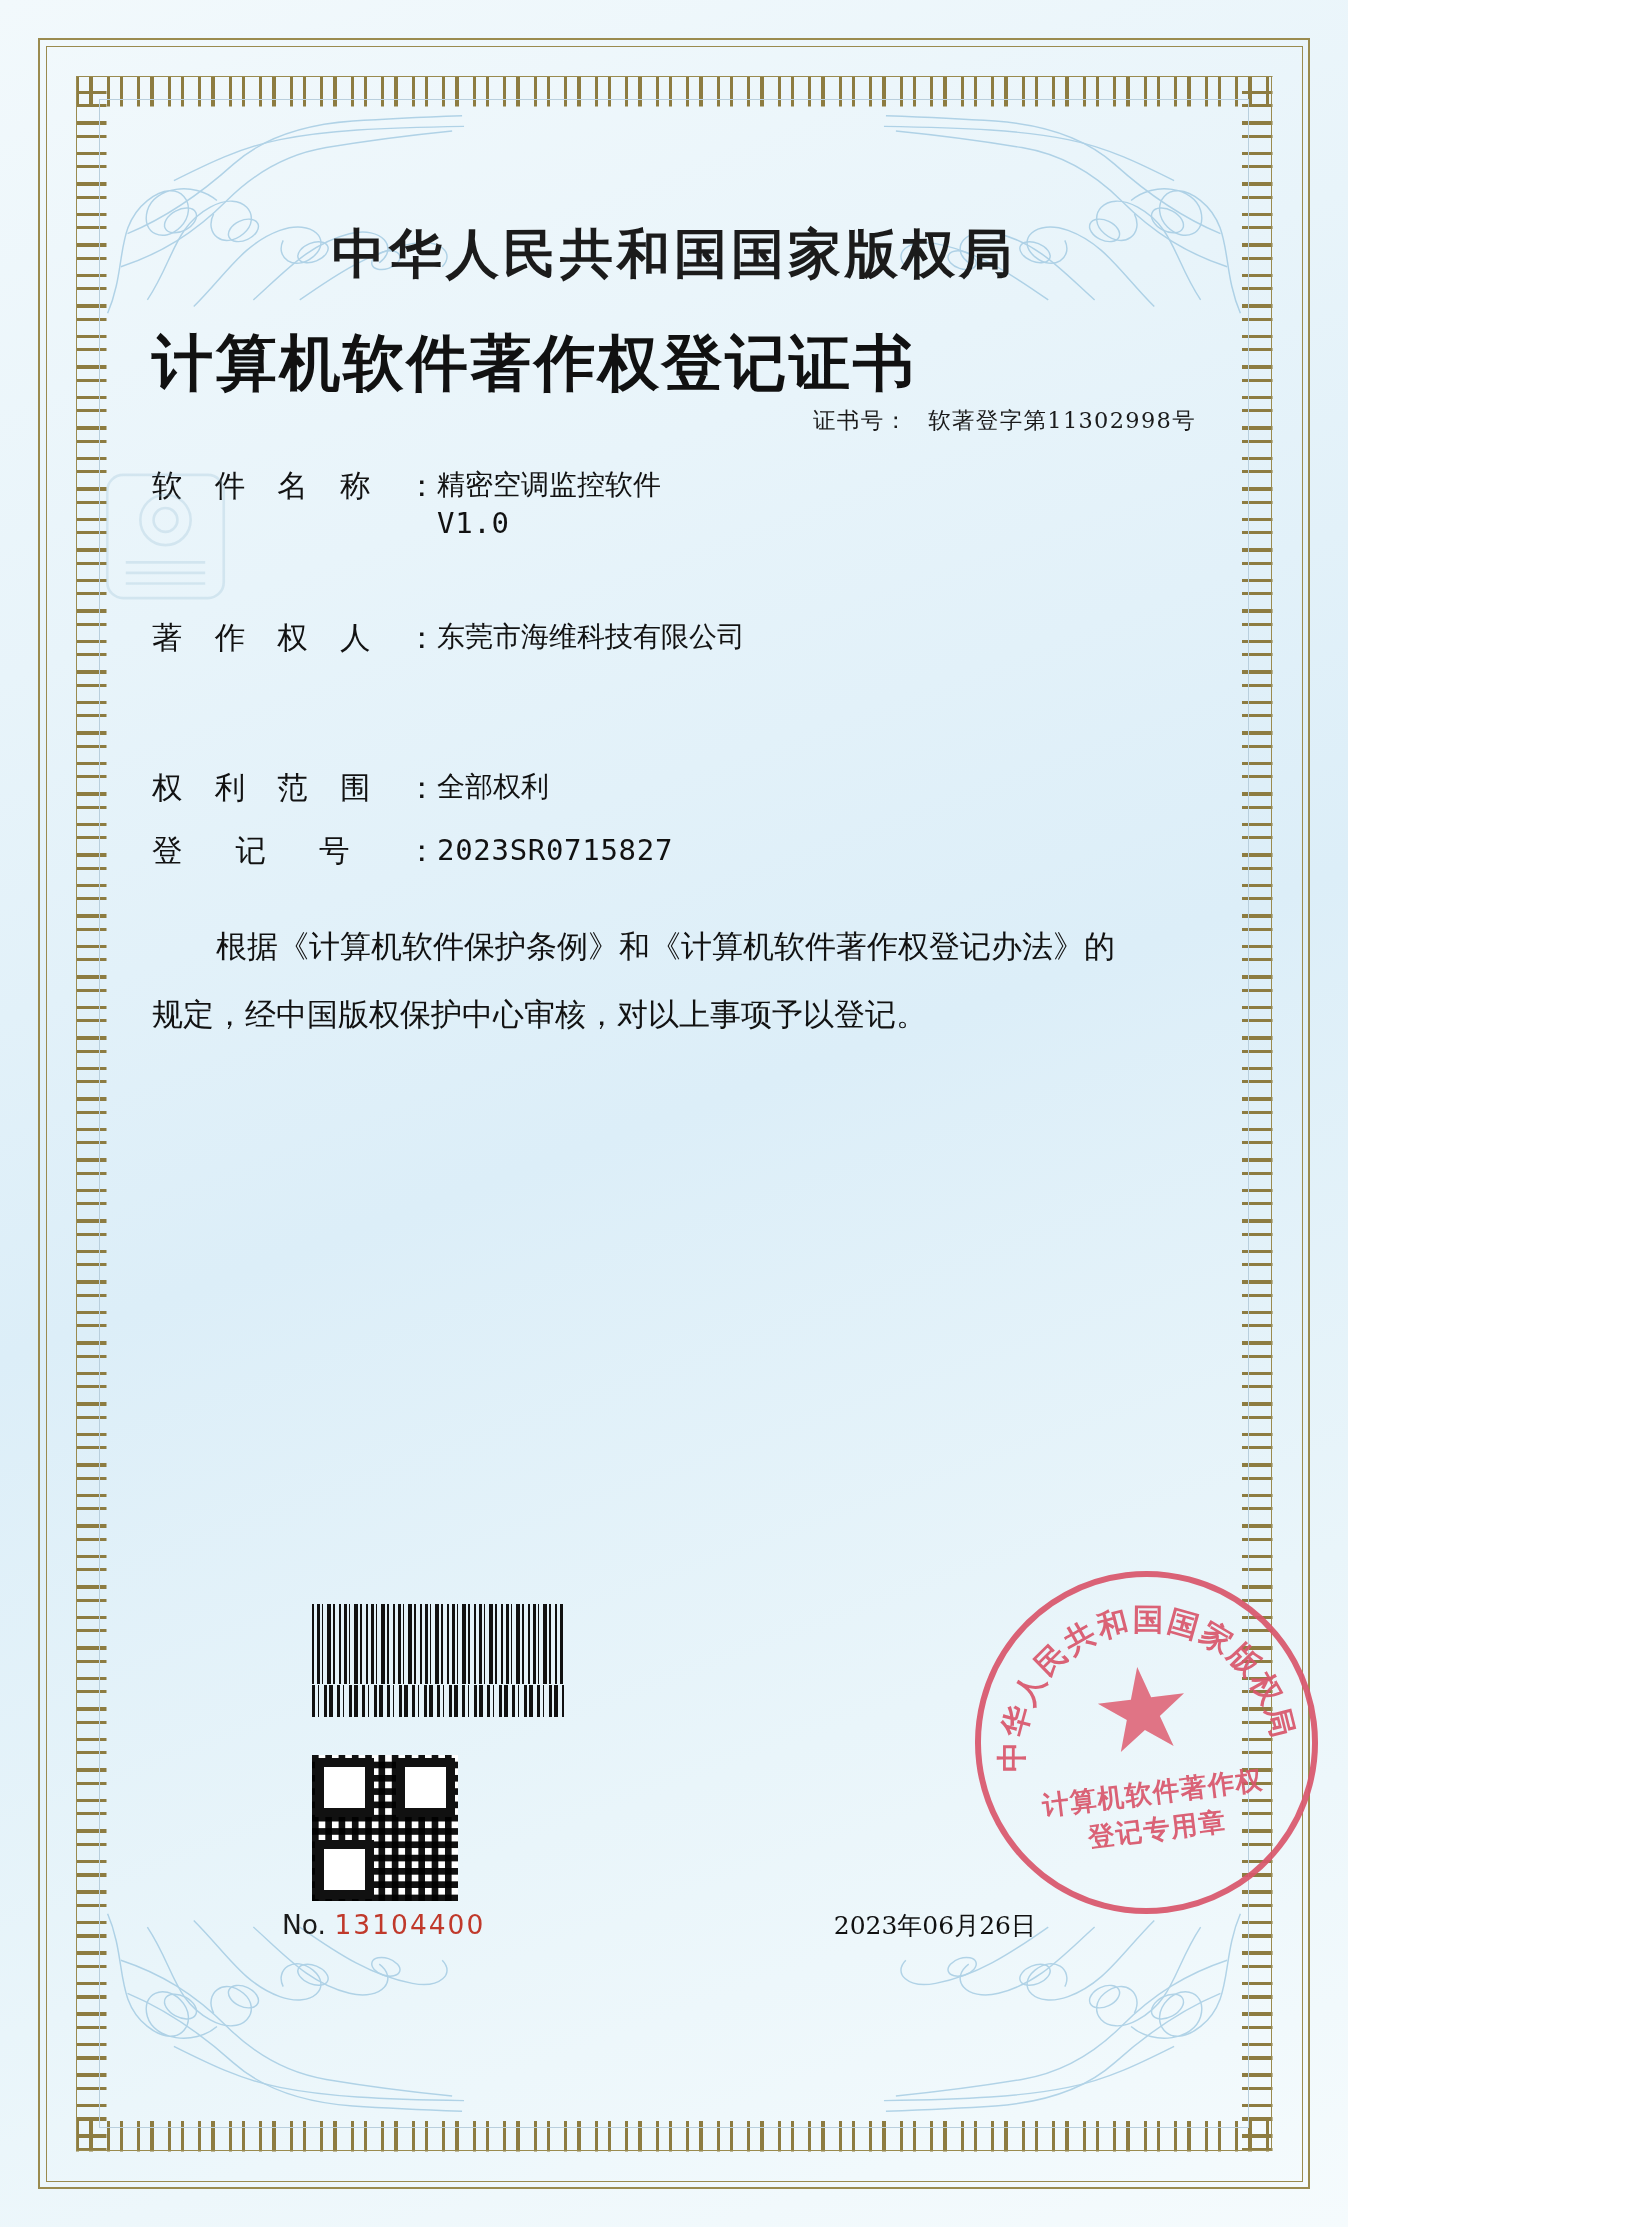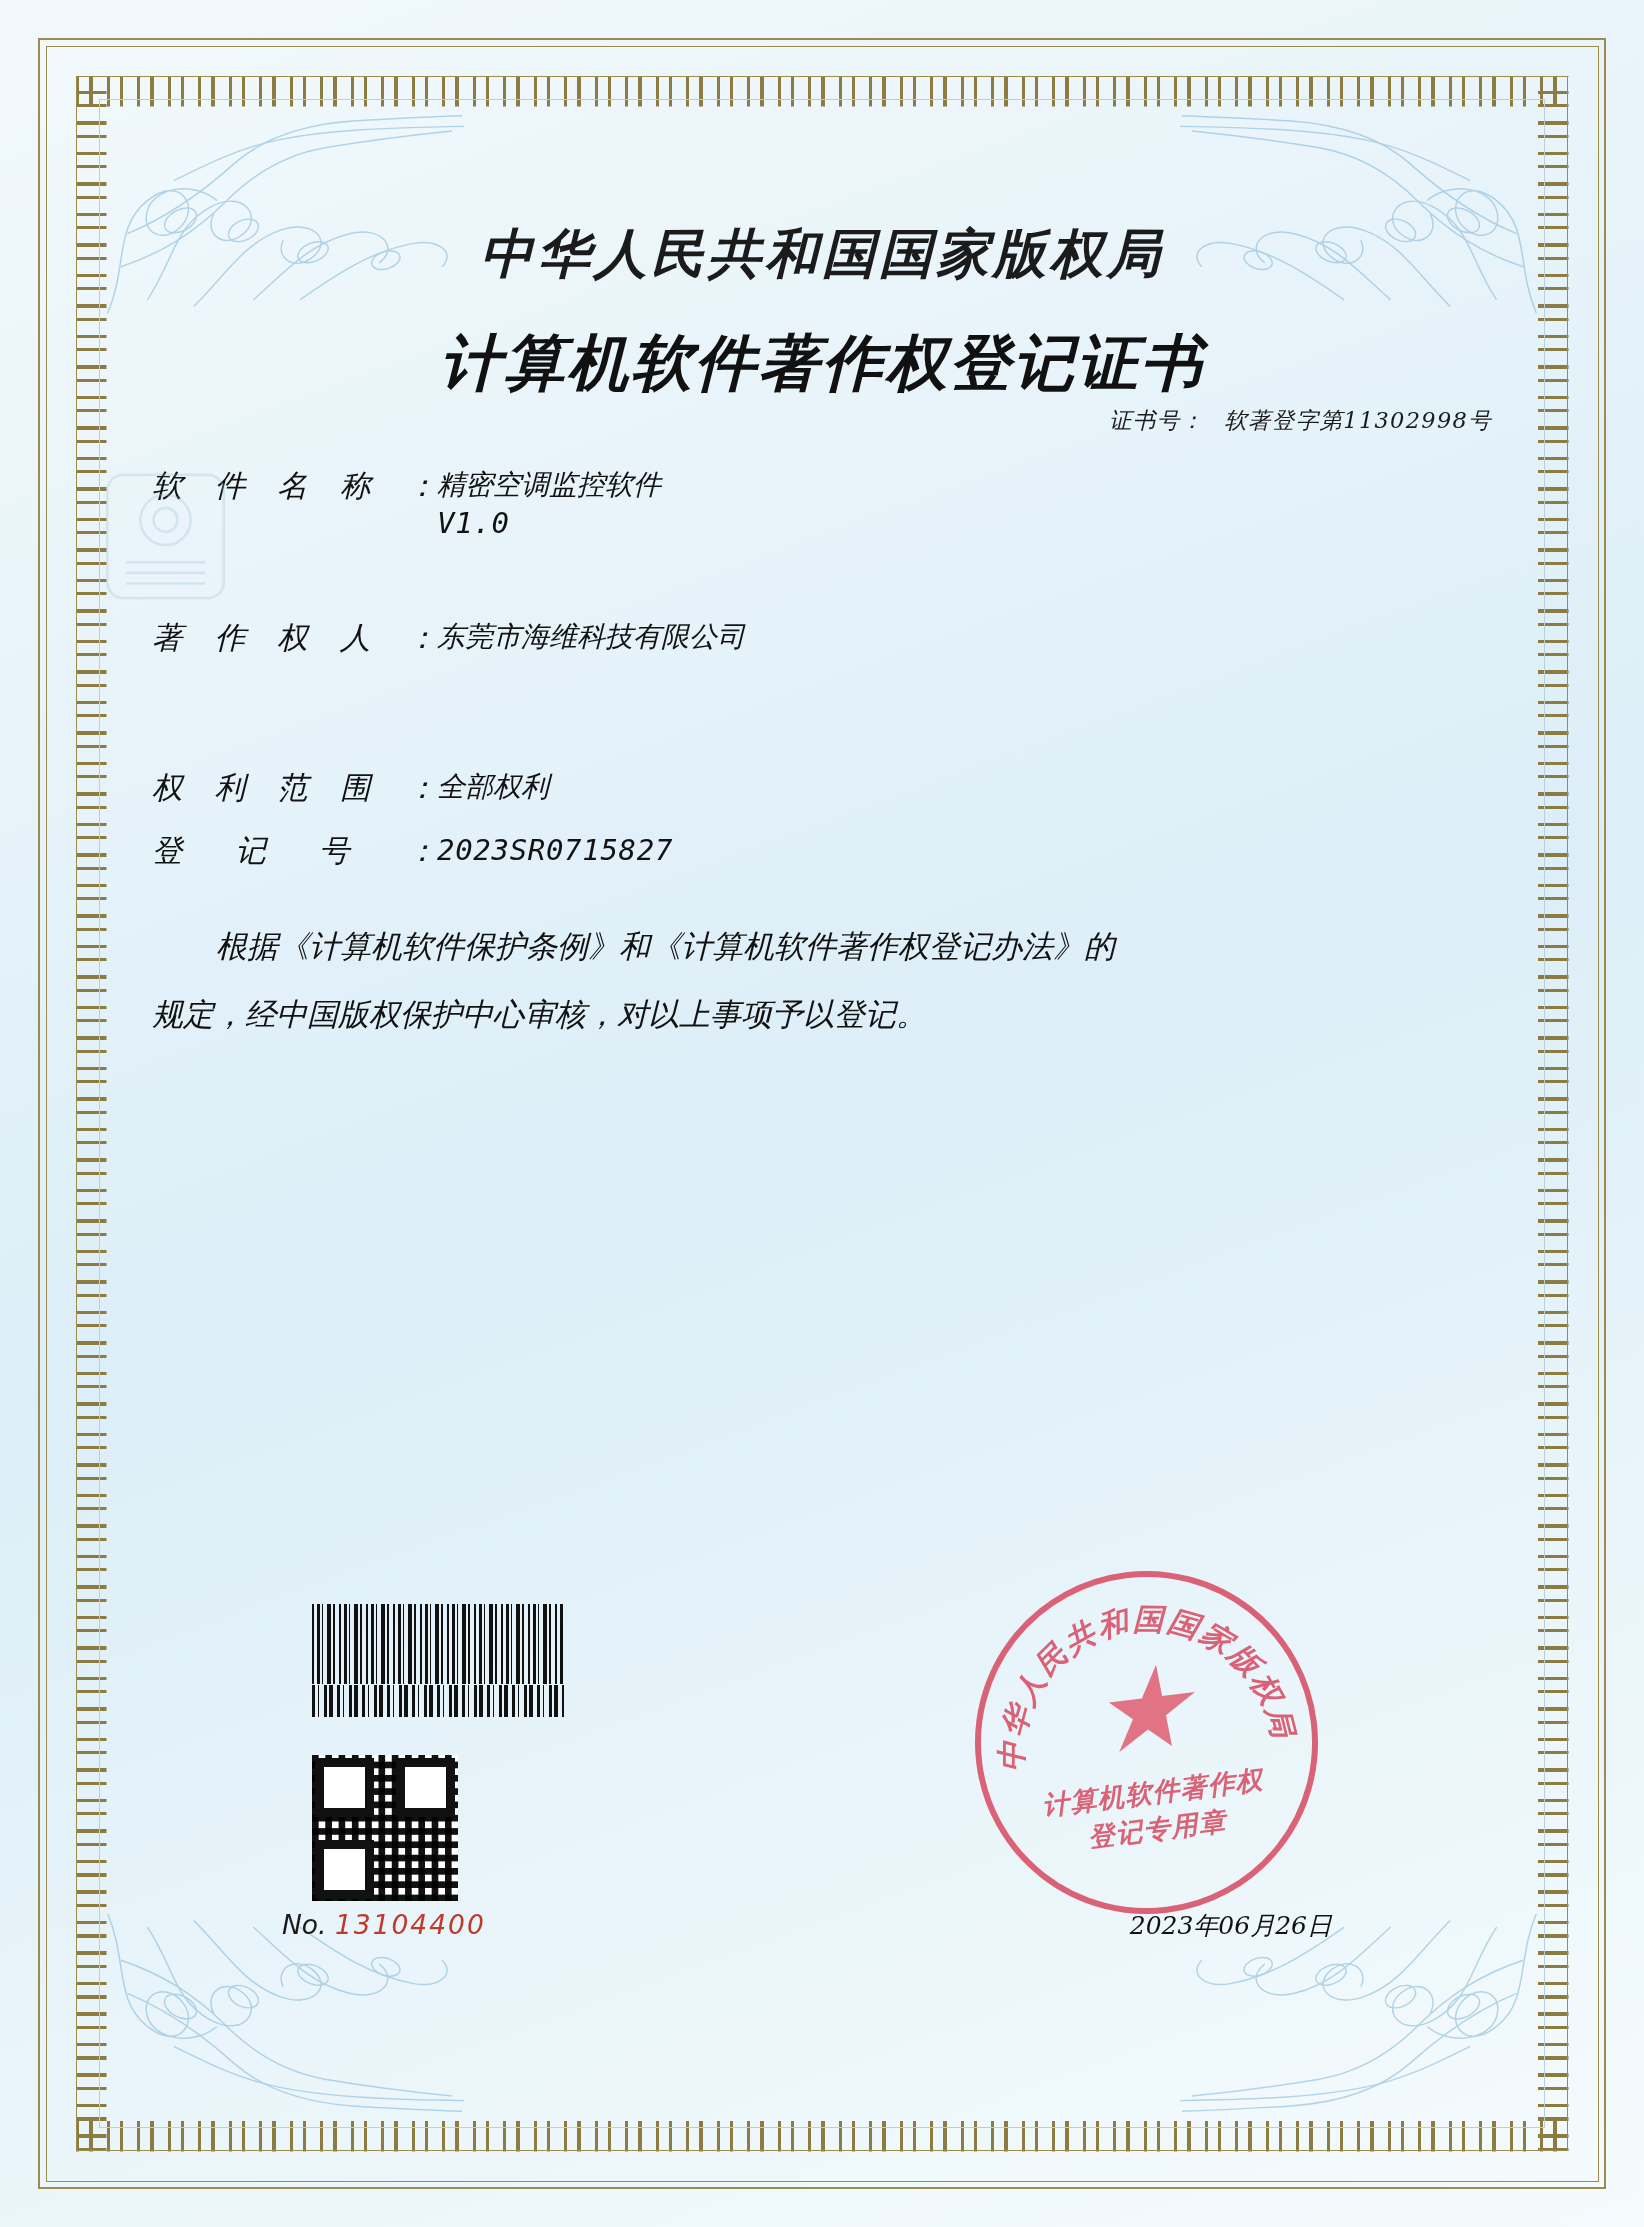--- a/index.html
+++ b/index.html
@@ -5,25 +5,24 @@
   html, body {
     margin: 0;
     padding: 0;
     background: #ffffff;
   }
   body {
     font-family: "Liberation Serif", "DejaVu Serif", serif;
   }
   .page {
     position: relative;
-    width: 1644px;
+    width: 1348px;
     height: 2227px;
     background: linear-gradient(160deg, #f2f9fc 0%, #e8f4fa 25%, #dceef8 50%, #e9f5fa 75%, #f5fbfd 100%);
     overflow: hidden;
-    font-style: italic;
   }
 
   
   .frame-outer {
     position: absolute;
     left: 38px; top: 38px; right: 38px; bottom: 38px;
     border: 2px solid #9a8b4f;
   }
   .frame-key {
     position: absolute;
@@ -96,21 +95,20 @@
   }
   .title-main {
     text-align: center;
     font-size: 53px;
     font-weight: bold;
     letter-spacing: 4px;
     color: #1b1b1b;
     font-family: "DejaVu Serif", "Liberation Serif", serif;
   }
   .title-sub {
-    text-align: center;
     font-size: 61px;
     font-weight: bold;
     letter-spacing: 2.7px;
     color: #111111;
     margin-top: 32px;
     font-family: "DejaVu Serif", "Liberation Serif", serif;
   }
   .cert-no-row {
     text-align: right;
     font-size: 22.5px;

